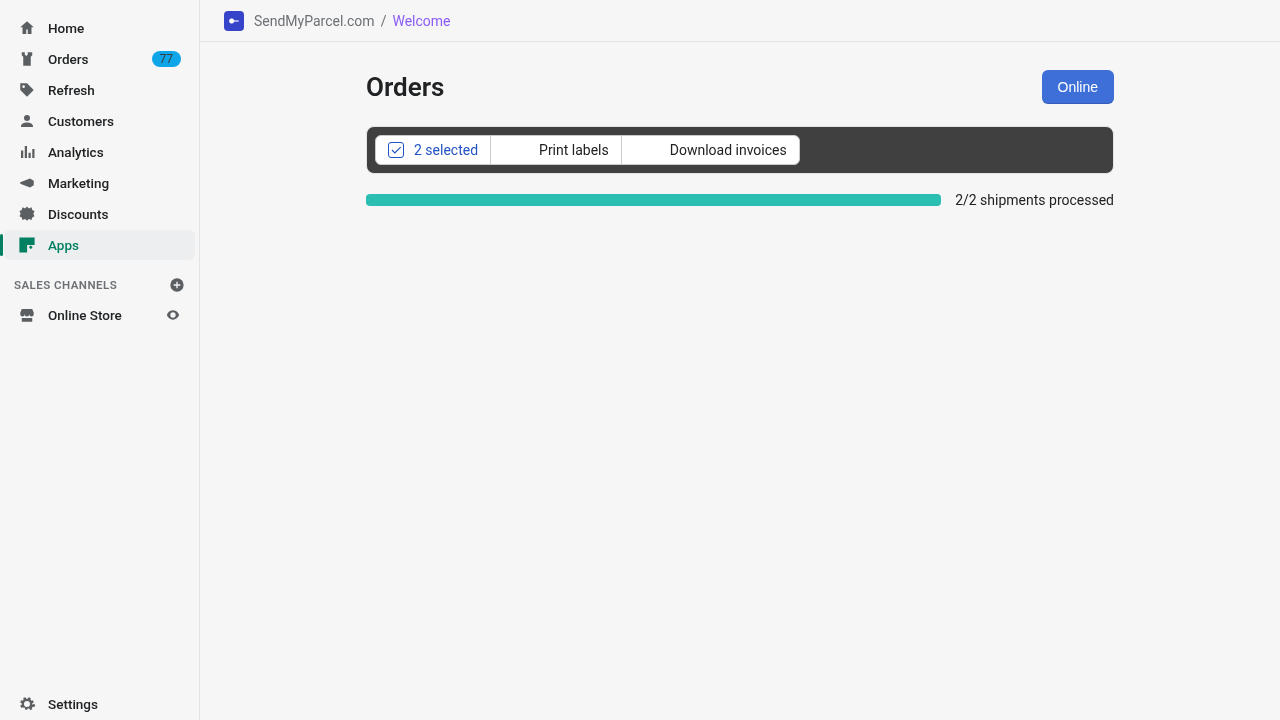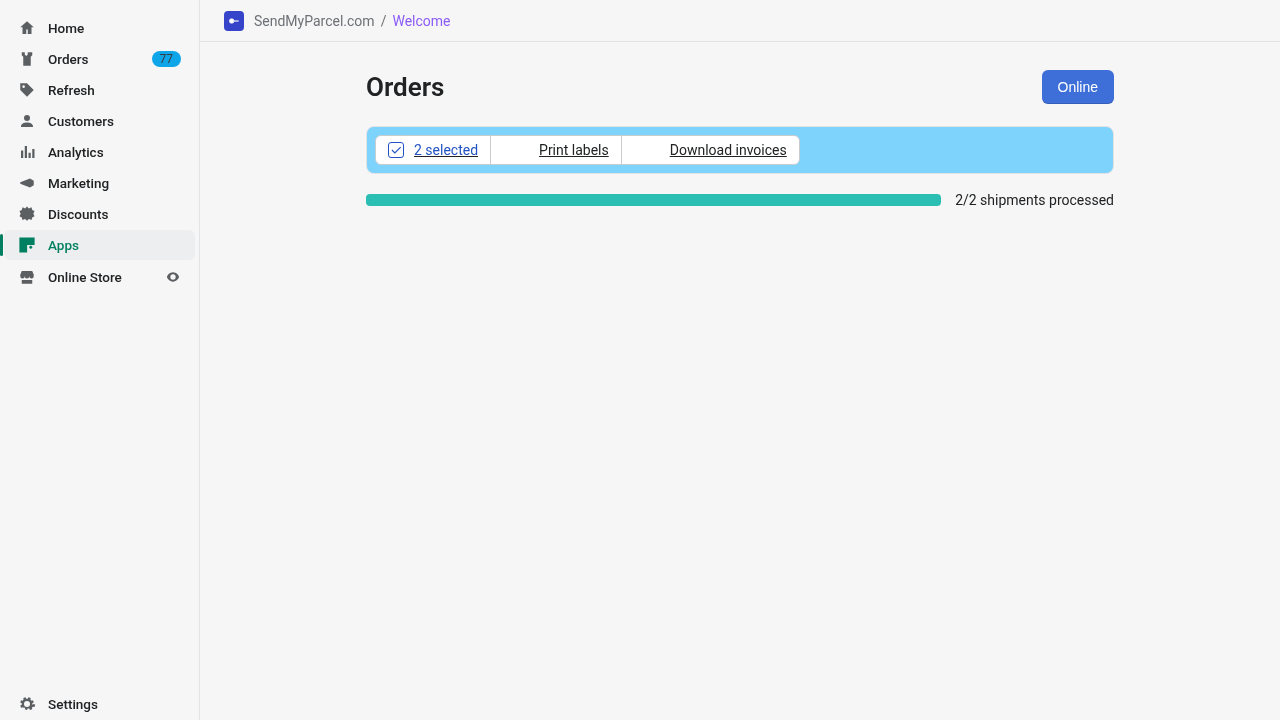--- a/index.html
+++ b/index.html
@@ -51,21 +51,21 @@
 
   .page-header { display: flex; align-items: center; justify-content: space-between; margin-bottom: 22px; }
   .page-title { font-size: 26px; font-weight: 600; }
   .refresh-btn {
     background: #3e6fd9; color: #fff; border: none; border-radius: 6px;
     padding: 9px 16px; font-size: 14px; font-weight: 500; cursor: pointer;
     box-shadow: inset 0 -1px 0 rgba(0,0,0,0.15);
   }
 
   
-  .card { background: #7dd3fc; border: 1px solid #e1e3e5; border-radius: 8px; overflow: hidden; text-decoration: underline; }
+  .card { background: #404040; border: 1px solid #e1e3e5; border-radius: 8px; overflow: hidden; }
   .action-bar { padding: 8px; display: flex; }
   .action-group { display: flex; border: 1px solid #c9cccf; border-radius: 6px; overflow: hidden; background:#fff; }
   .action-seg { display: flex; align-items: center; gap: 10px; padding: 6px 12px; cursor: pointer; font-size: 14px; }
   .action-seg + .action-seg { border-left: 1px solid #c9cccf; padding-left: 48px; }
   .action-seg.selected-count { color: #2253c3; cursor: default; }
   .action-seg.selected-count .sel-check svg { width: 16px; height: 16px; stroke: #2253c3; fill: none; stroke-width: 2; }
   .action-seg.selected-count .sel-check { width:16px; height:16px; border:1.5px solid #2253c3; border-radius:3px; display:flex; align-items:center; justify-content:center; }
 
   .table { width:100%; border-collapse: collapse; }
   .table tr { border-top: 1px solid #e1e3e5; }
@@ -158,20 +158,29 @@
       <div class="nav-item active">
         <span class="icon">
           <svg viewBox="0 0 24 24">
               <path d="M3 3h8v8H3V3zm10 0h8v8h-8V3zM3 13h8v8H3v-8zm12 2h4m-2-2v4" stroke="#008060" stroke-width="2.3" fill="#008060"></path>
             </svg>
         </span>
         <span class="label">Apps</span>
       </div>
     </div>
 
+    <div class="nav-section-heading">
+      <span>SALES CHANNELS</span>
+      <span class="icon">
+        <svg viewBox="0 0 24 24">
+            <circle cx="12" cy="12" r="10"></circle>
+            <path d="M12 7v10M7 12h10" stroke="#f6f6f7" stroke-width="2"></path>
+          </svg>
+      </span>
+    </div>
 
     <div class="nav-group">
       <div class="nav-item">
         <span class="icon">
           <svg viewBox="0 0 24 24">
               <path d="M3 9l2-5h14l2 5v2a3 3 0 01-3 3 3 3 0 01-3-3 3 3 0 01-6 0 3 3 0 01-3 3 3 3 0 01-3-3V9zm2 7h14v5H5v-5z"></path>
             </svg>
         </span>
         <span class="label">Online Store</span>
         <span class="trailing-icon">

